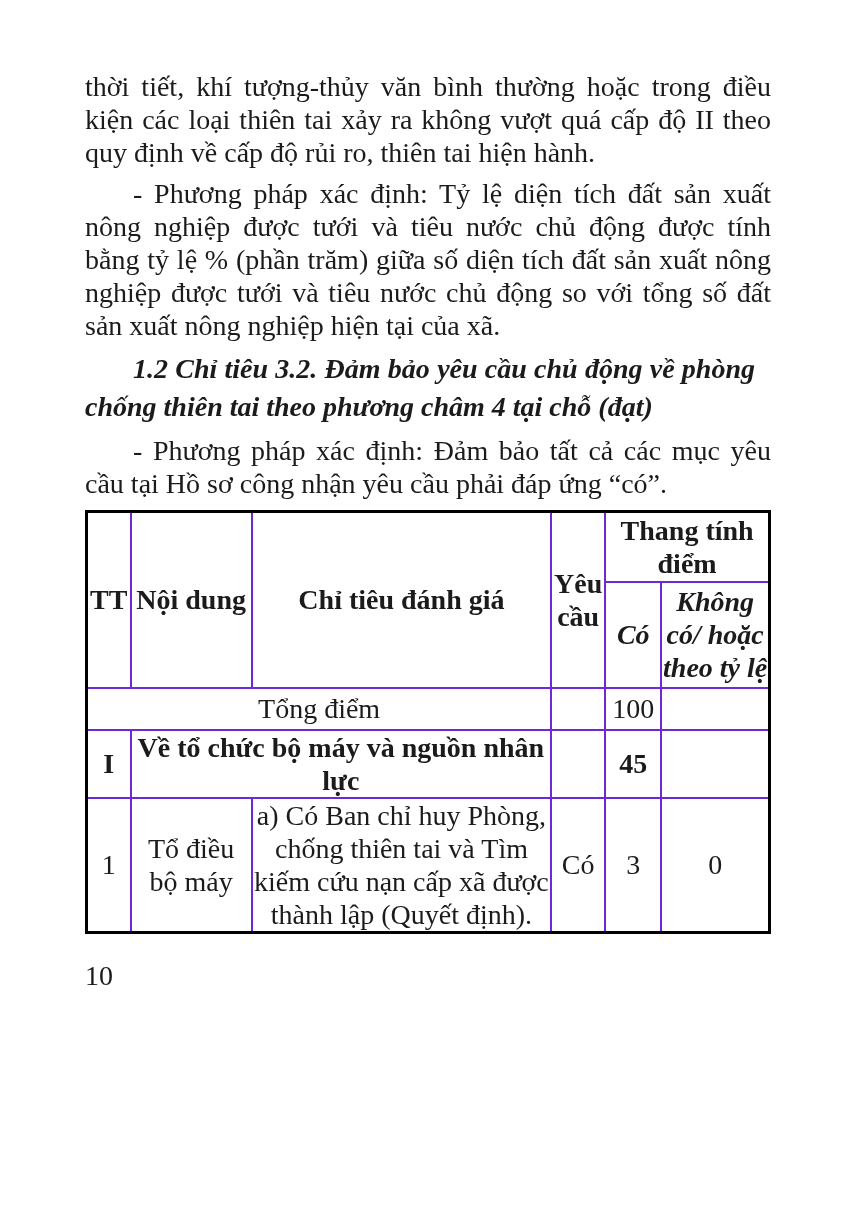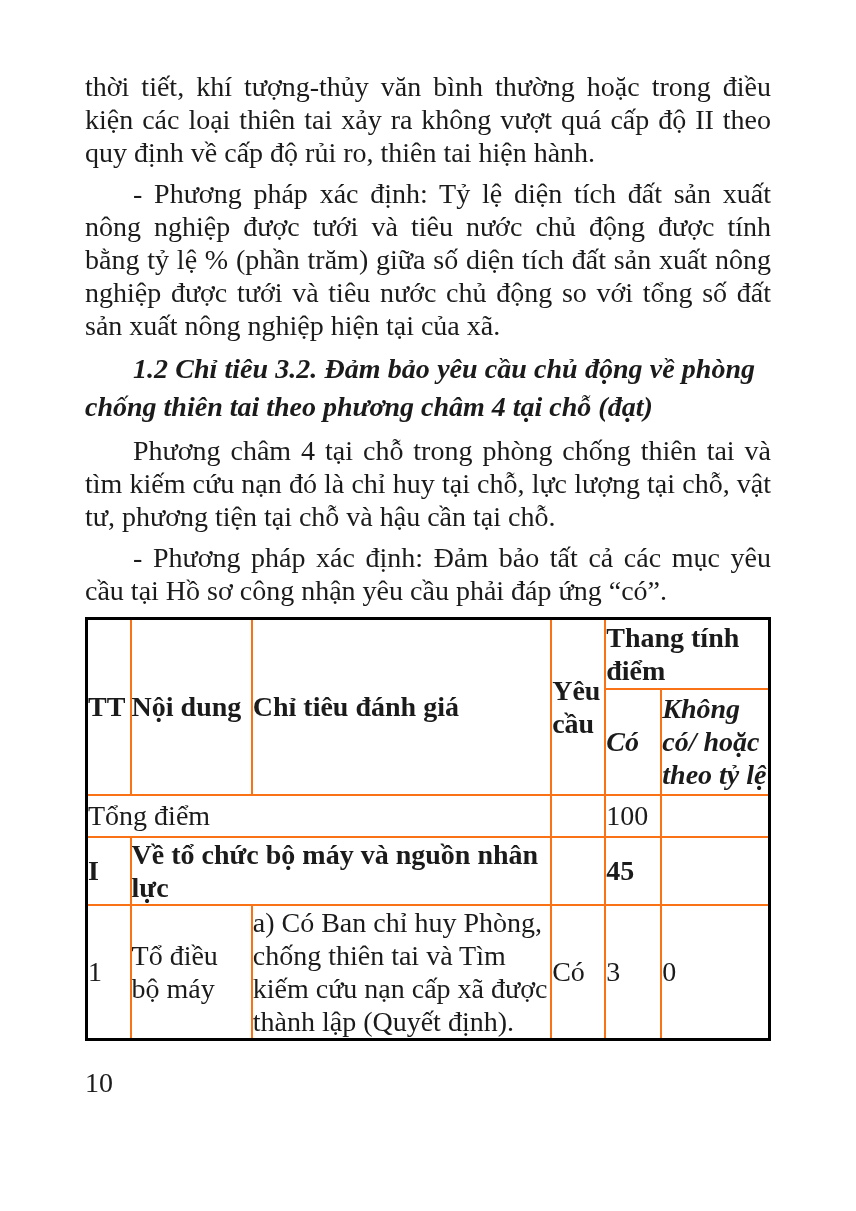--- a/index.html
+++ b/index.html
@@ -33,25 +33,25 @@
     margin: 8px 16px 8px 0;
   }
   table.scoring {
     border-collapse: collapse;
     table-layout: fixed;
     width: 686px;
     margin-top: 10px;
     border: 3px solid #000;
   }
   table.scoring th, table.scoring td {
-    border: 2px solid #f97316;
+    border: 2px solid #6d28d9;
     font-size: 28px;
     line-height: 33px;
     padding: 0 0;
-    text-align: left;
+    text-align: center;
     vertical-align: middle;
     overflow: hidden;
   }
   table.scoring th { font-weight: bold; }
   .col-tt { width: 44px; }
   .col-noidung { width: 121px; }
   .col-chitieu { width: 299px; }
   .col-yeucau { width: 54px; }
   .col-co { width: 56px; }
   .col-khong { width: 108px; }
@@ -85,21 +85,20 @@
 <div class="page">
   <div class="content">
 
     <p class="body-text no-indent">thời tiết, khí tượng-thủy văn bình thường hoặc trong điều kiện các loại thiên tai xảy ra không vượt quá cấp độ II theo quy định về cấp độ rủi ro, thiên tai hiện hành.</p>
 
     <p class="body-text">- Phương pháp xác định: Tỷ lệ diện tích đất sản xuất nông nghiệp được tưới và tiêu nước chủ động được tính bằng tỷ lệ % (phần trăm) giữa số diện tích đất sản xuất nông nghiệp được tưới và tiêu nước chủ động so với tổng số đất sản xuất nông nghiệp hiện tại của xã.</p>
 
     <h2 class="heading">1.2 Chỉ tiêu 3.2. Đảm bảo yêu cầu chủ động về phòng chống thiên tai theo phương châm 4 tại chỗ (đạt)</h2>
 
 
-    <p class="body-text">Phương châm 4 tại chỗ trong phòng chống thiên tai và tìm kiếm cứu nạn đó là chỉ huy tại chỗ, lực lượng tại chỗ, vật tư, phương tiện tại chỗ và hậu cần tại chỗ.</p>
 
     <p class="body-text">- Phương pháp xác định: Đảm bảo tất cả các mục yêu cầu tại Hồ sơ công nhận yêu cầu phải đáp ứng “có”.</p>
 
     <table class="scoring">
       <colgroup>
         <col class="col-tt">
         <col class="col-noidung">
         <col class="col-chitieu">
         <col class="col-yeucau">
         <col class="col-co">

